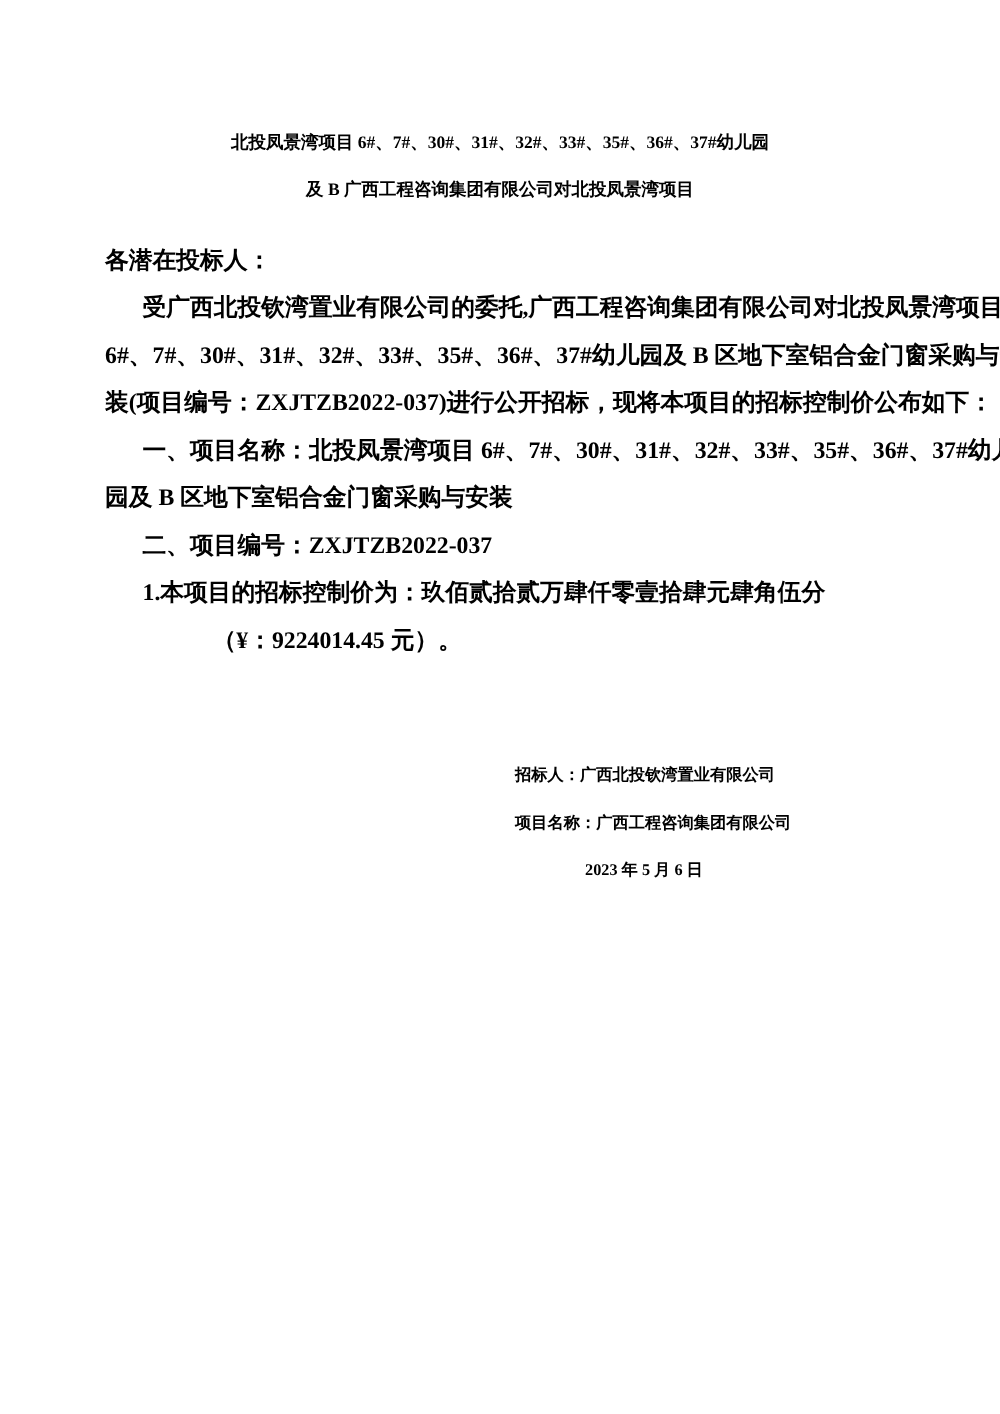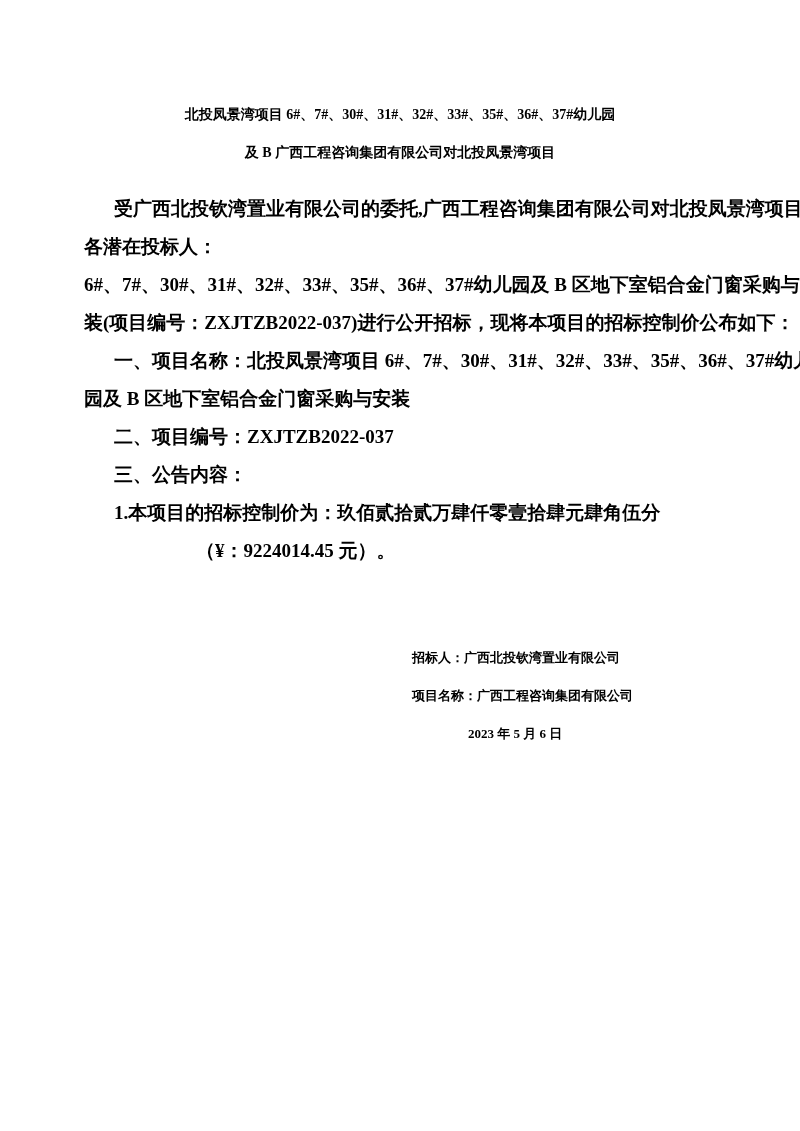--- a/index.html
+++ b/index.html
@@ -35,21 +35,21 @@
   .body-block {
     margin-top: 18px;
     font-size: 19px;
     font-weight: bold;
     text-align: left;
   }
   .indent {
     text-indent: 30px;
   }
   .amount {
-    margin-left: 112px;
+    margin-left: 86px;
   }
   .signature-block {
     margin-top: 69px;
     font-size: 13px;
     font-weight: bold;
   }
   .sig-line {
     margin-left: 328px;
   }
   .date-line {
@@ -61,30 +61,29 @@
 
 <div class="page">
   <div class="doc">
 
     <div class="title-block">
       <div class="line">北投凤景湾项目 6#、7#、30#、31#、32#、33#、35#、36#、37#幼儿园</div>
       <div class="line">及 B 广西工程咨询集团有限公司对北投凤景湾项目</div>
     </div>
 
     <div class="body-block">
+      <div class="line">各潜在投标人：</div>
+
       <div class="line indent">受广西北投钦湾置业有限公司的委托,广西工程咨询集团有限公司对北投凤景湾项目</div>
-
-      <div class="line">各潜在投标人：</div>
       <div class="line">6#、7#、30#、31#、32#、33#、35#、36#、37#幼儿园及 B 区地下室铝合金门窗采购与安</div>
       <div class="line">装(项目编号：ZXJTZB2022-037)进行公开招标，现将本项目的招标控制价公布如下：</div>
 
       <div class="line indent">一、项目名称：北投凤景湾项目 6#、7#、30#、31#、32#、33#、35#、36#、37#幼儿</div>
       <div class="line">园及 B 区地下室铝合金门窗采购与安装</div>
       <div class="line indent">二、项目编号：ZXJTZB2022-037</div>
-      <div class="line indent">三、公告内容：</div>
 
       <div class="line indent">1.本项目的招标控制价为：玖佰贰拾贰万肆仟零壹拾肆元肆角伍分</div>
       <div class="line amount">（¥：9224014.45 元）。</div>
     </div>
 
     <div class="signature-block">
       <div class="line sig-line">招标人：广西北投钦湾置业有限公司</div>
       <div class="line sig-line">项目名称：广西工程咨询集团有限公司</div>
       <div class="line date-line">2023 年 5 月 6 日</div>
     </div>

